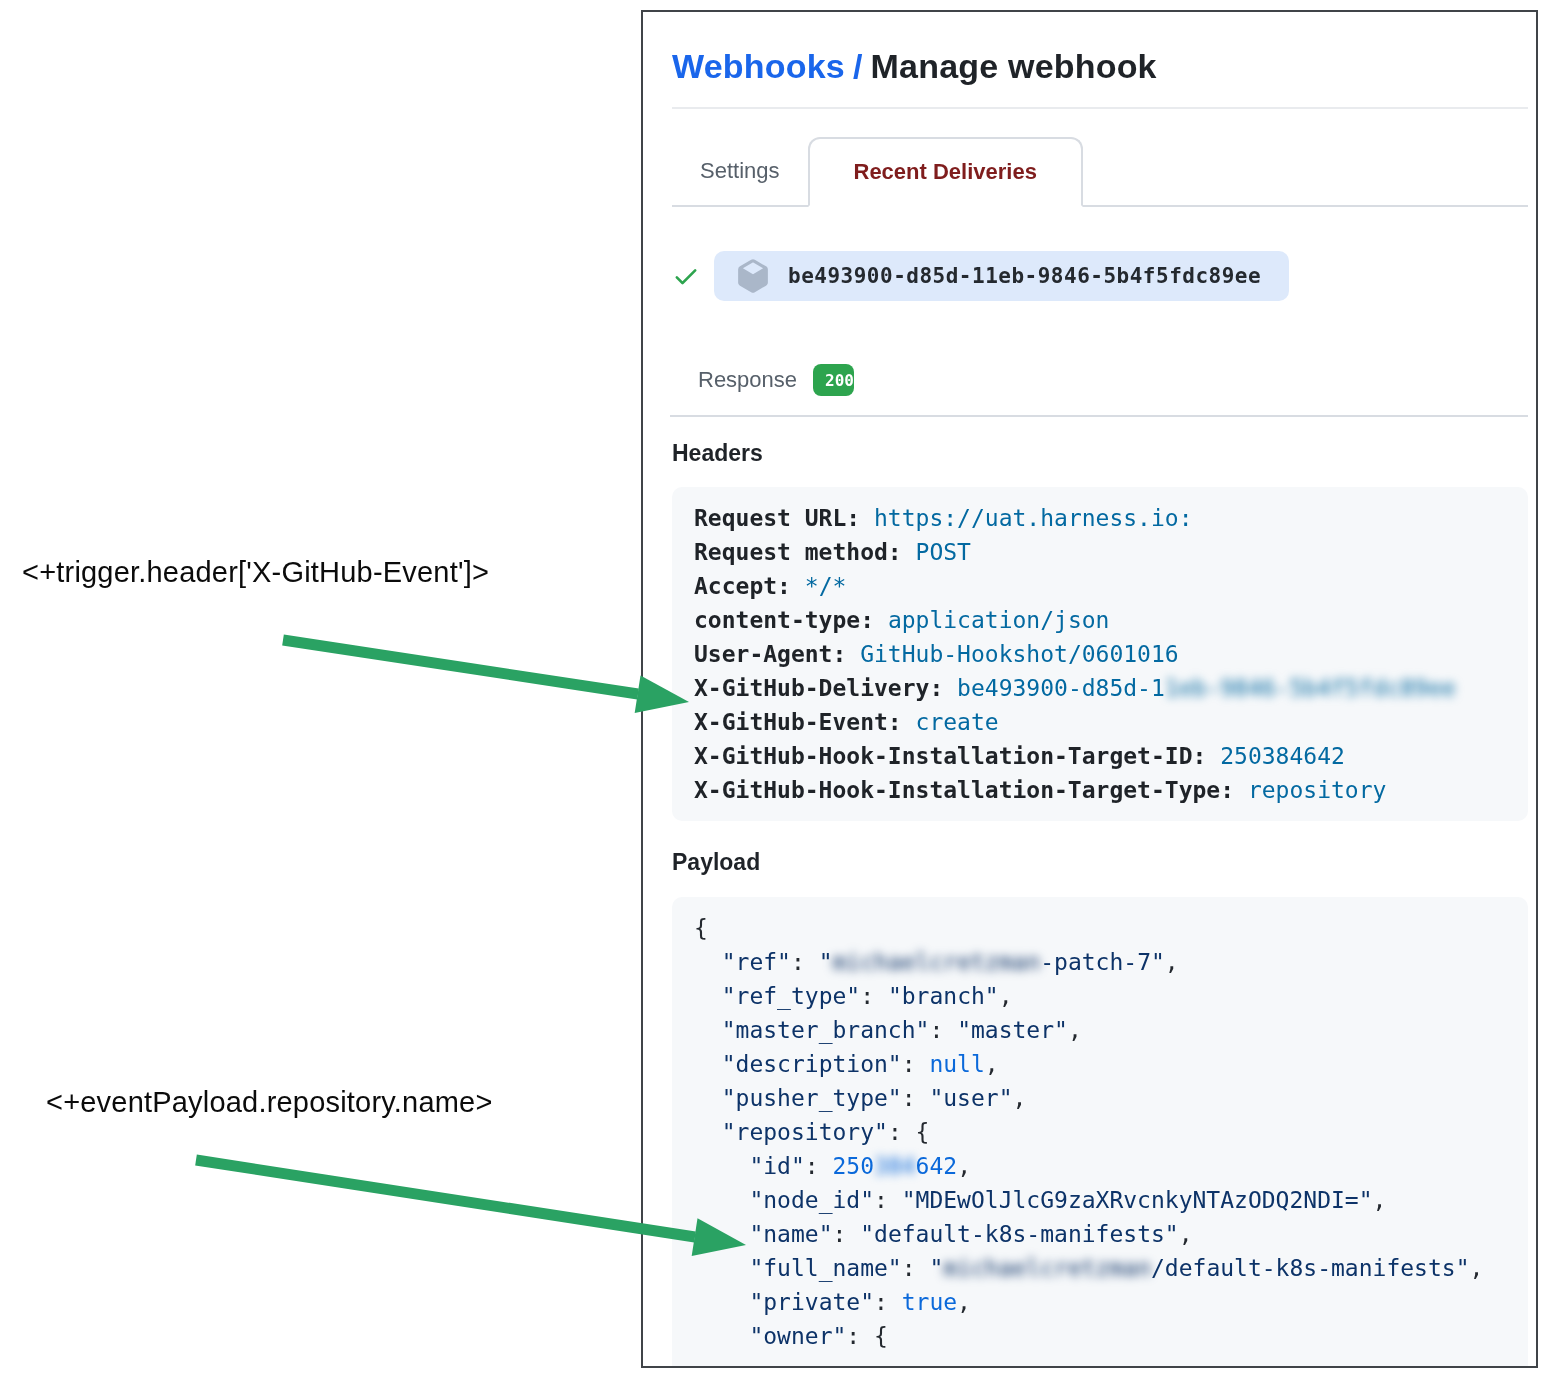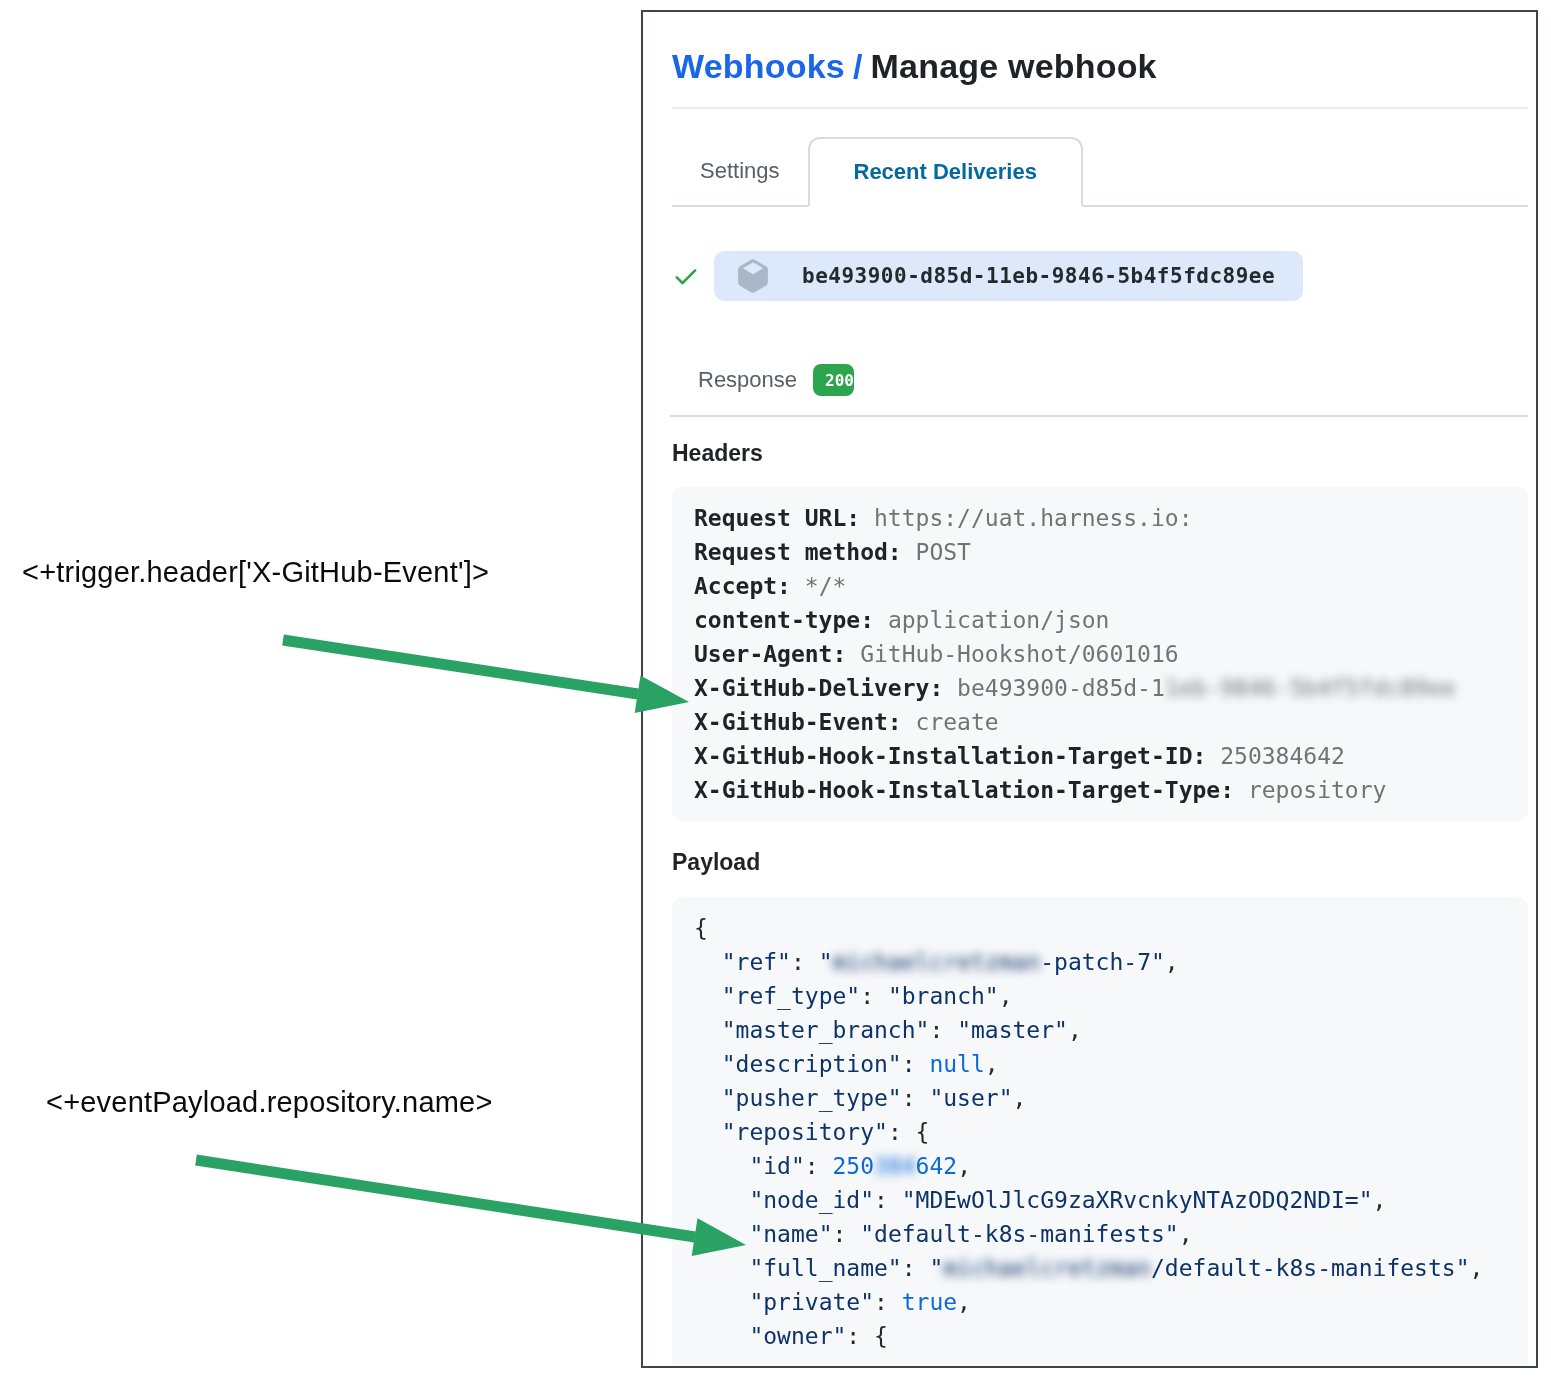--- a/index.html
+++ b/index.html
@@ -49,21 +49,21 @@
     padding:0 28px;
     font-size:22px; font-weight:500; color:#57606a;
     cursor:pointer; white-space:nowrap;
   }
   .tab.active {
     background:#fff;
     border:2px solid #d8dce2;
     border-bottom:2px solid #ffffff;
     border-radius:12px 12px 0 0;
     margin-bottom:-2px;
-    color:#0369a1; font-weight:600;
+    color:#7f1d1d; font-weight:600;
     padding:0 44px;
   }
   .subtabs .tab.active { padding:0 32px; }
 
   .badge {
     display:inline-block;
     background:var(--badge-green, #2da44e);
     color:#fff;
     font-family:"DejaVu Sans Mono", monospace;
     font-size:16px; font-weight:700; line-height:19px;
@@ -72,21 +72,21 @@
     margin-left:16px;
   }
 
   .delivery-row {
     margin-top:44px;
     display:flex; align-items:center; gap:14px;
     height:50px;
   }
   .check-icon { width:28px; height:28px; flex:0 0 auto; }
   .delivery-pill {
-    display:flex; align-items:center; gap:32px;
+    display:flex; align-items:center; gap:18px;
     background:var(--delivery-pill-bg, #dde9fb);
     border-radius:10px;
     height:50px; padding:0 28px 0 22px;
     cursor:pointer;
   }
   .package-icon { width:34px; height:34px; flex:0 0 auto; }
   .delivery-id {
     font-family:"DejaVu Sans Mono", monospace;
     font-size:21px; font-weight:700; color:#24292f;
     letter-spacing:.5px;
@@ -104,21 +104,21 @@
     background:#f6f8fa;
     border-radius:10px;
     padding:14px 18px 14px 22px;
     font-family:"DejaVu Sans Mono", monospace;
     font-size:23px; line-height:34px;
     color:#1f2328;
   }
   .payload-box { margin-top:20px; padding-bottom:30px; min-height:470px; }
   .mono-line { white-space:pre; }
   .hkey { font-weight:700; color:#1f2328; }
-  .hval { color:#737373; }
+  .hval { color:#0369a1; }
   .blurred { filter:blur(5px); }
 
   .seg-p  { color:#24292f; }
   .seg-k, .seg-s, .seg-bs { color:var(--json-key, #0d3368); }
   .seg-n, .seg-kw, .seg-bn { color:var(--json-literal, #0b69da); }
   .seg-bs, .seg-bn { filter:blur(5px); }
 
   
   .ann {
     position:absolute;

